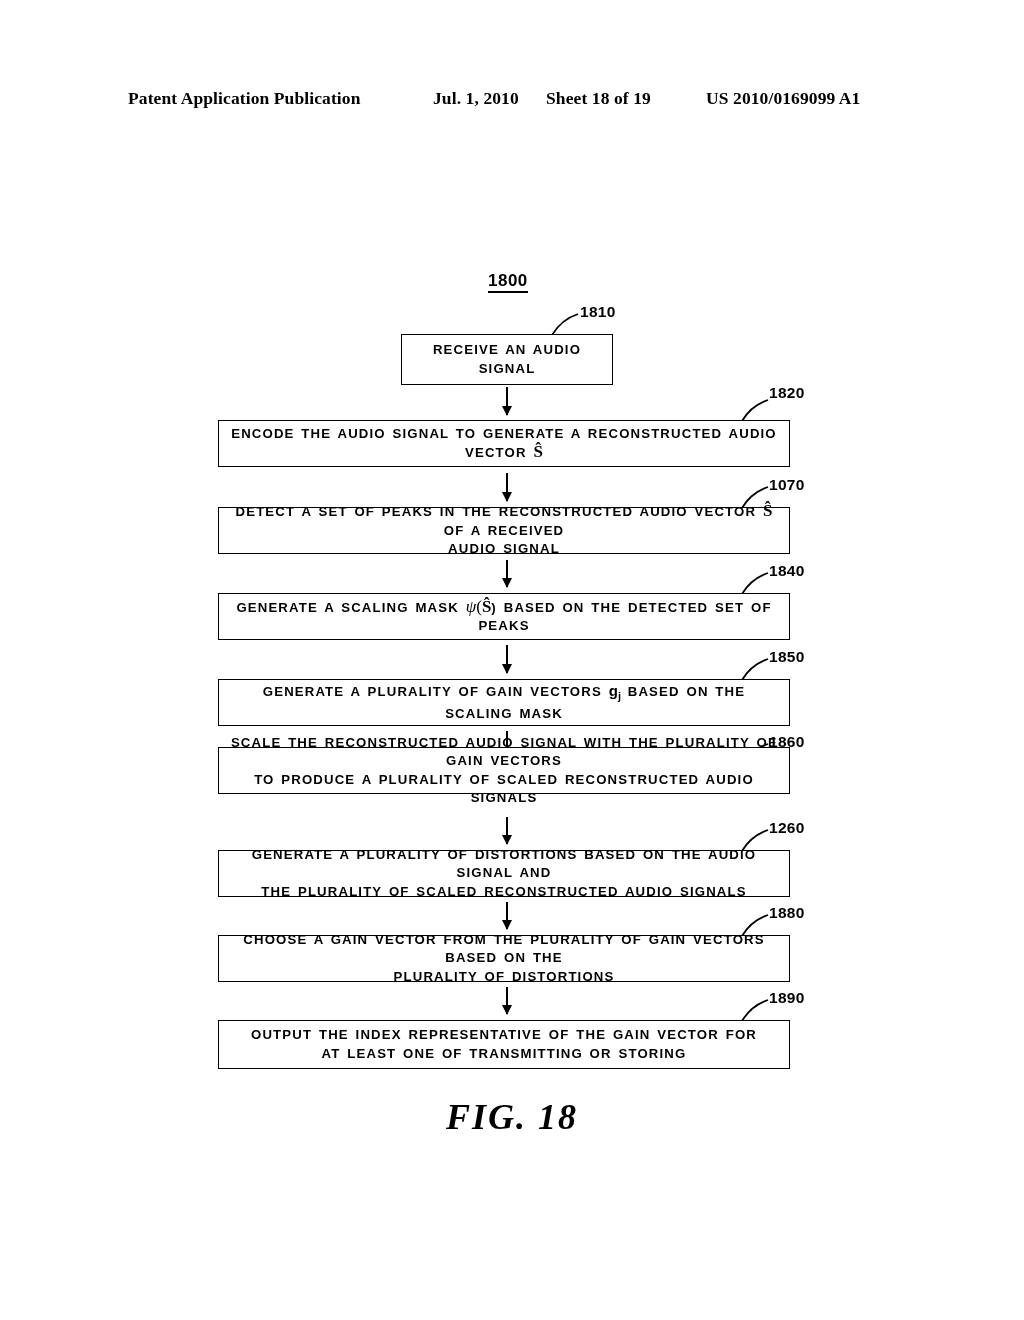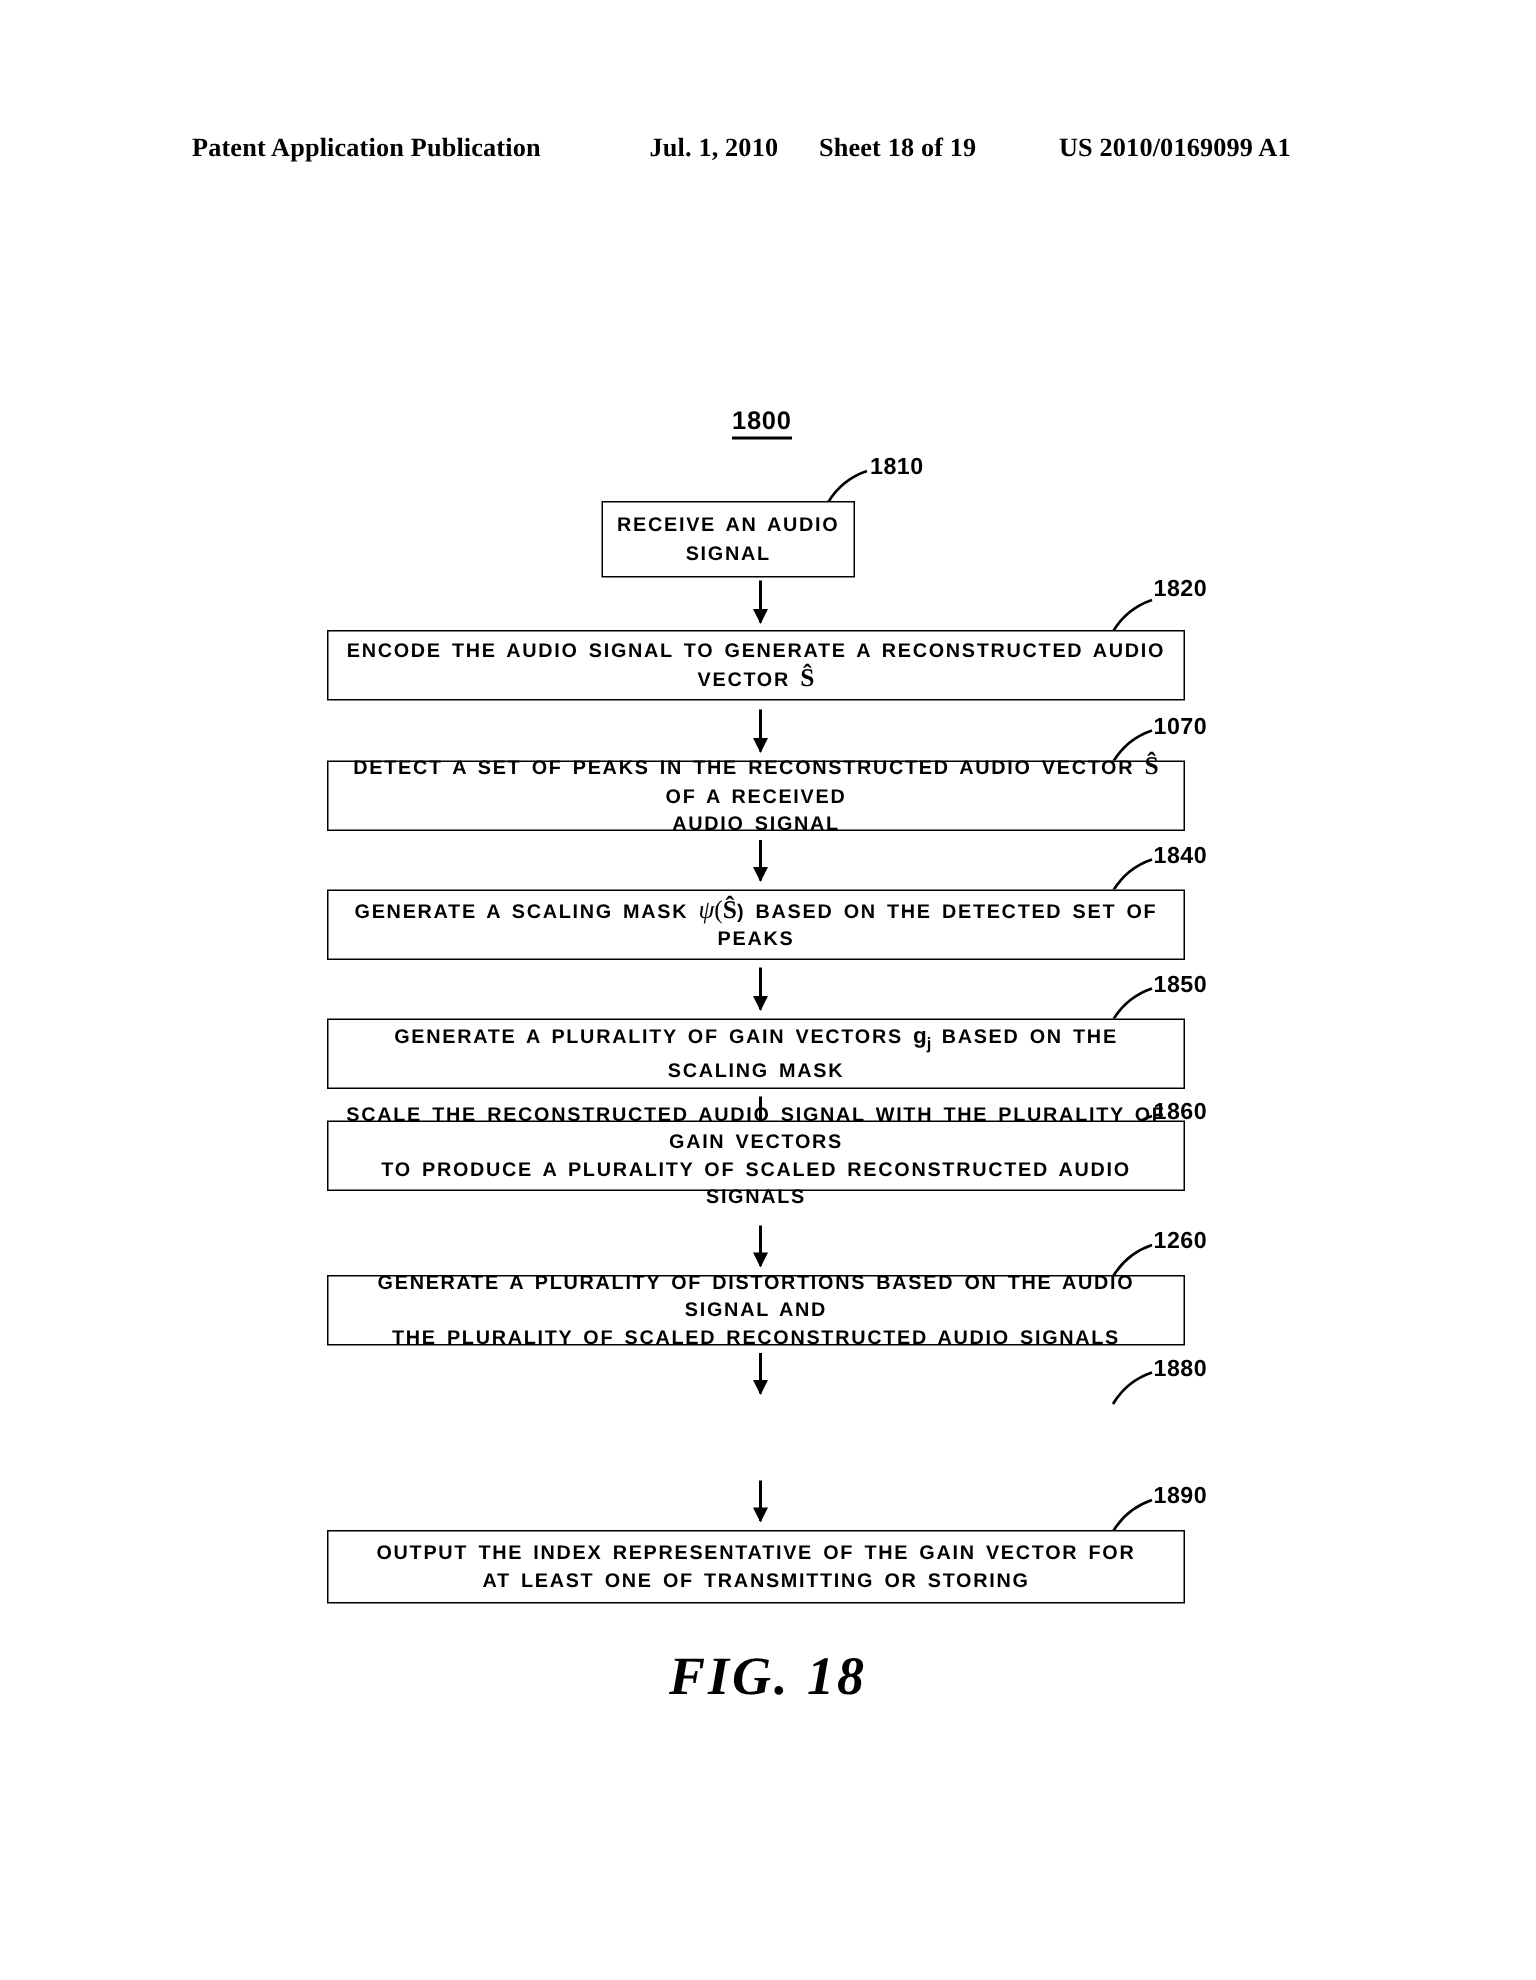--- a/index.html
+++ b/index.html
@@ -197,21 +197,21 @@
 
   <div class="arrow" style="top:387px; height:28px;"></div>
   <div class="arrow" style="top:473px; height:28px;"></div>
   <div class="arrow" style="top:560px; height:27px;"></div>
   <div class="arrow" style="top:645px; height:28px;"></div>
   <div class="arrow" style="top:731px; height:27px;"></div>
   <div class="arrow" style="top:817px; height:27px;"></div>
   <div class="arrow" style="top:902px; height:27px;"></div>
   <div class="arrow" style="top:987px; height:27px;"></div>
 
-  <div class="node" style="left:401px; top:334px; width:169px; height:51px;">
+  <div class="node" style="left:401px; top:334px; width:212px; height:51px;">
     <span class="node-inner">RECEIVE AN AUDIO SIGNAL</span>
   </div>
 
   <div class="node" style="left:218px; top:420px; width:572px; height:47px;">
     <span class="node-inner"><span>ENCODE THE AUDIO SIGNAL TO GENERATE A RECONSTRUCTED AUDIO VECTOR </span><span class="hat">Ŝ</span></span>
   </div>
 
   <div class="node" style="left:218px; top:507px; width:572px; height:47px;">
     <span class="node-inner"><span>DETECT A SET OF PEAKS IN THE RECONSTRUCTED AUDIO VECTOR </span><span class="hat">Ŝ</span><span> OF A RECEIVED</span><br><span>AUDIO SIGNAL</span></span>
   </div>
@@ -225,20 +225,23 @@
   </div>
 
   <div class="node" style="left:218px; top:747px; width:572px; height:47px;">
     <span class="node-inner"><span>SCALE THE RECONSTRUCTED AUDIO SIGNAL WITH THE PLURALITY OF GAIN VECTORS</span><br><span>TO PRODUCE A PLURALITY OF SCALED RECONSTRUCTED AUDIO SIGNALS</span></span>
   </div>
 
   <div class="node" style="left:218px; top:850px; width:572px; height:47px;">
     <span class="node-inner"><span>GENERATE A PLURALITY OF DISTORTIONS BASED ON THE AUDIO SIGNAL AND</span><br><span>THE PLURALITY OF SCALED RECONSTRUCTED AUDIO SIGNALS</span></span>
   </div>
 
+  <div class="node" style="left:218px; top:935px; width:572px; height:47px;">
+    <span class="node-inner"><span>CHOOSE A GAIN VECTOR FROM THE PLURALITY OF GAIN VECTORS BASED ON THE</span><br><span>PLURALITY OF DISTORTIONS</span></span>
+  </div>
 
   <div class="node" style="left:218px; top:1020px; width:572px; height:49px;">
     <span class="node-inner"><span>OUTPUT THE INDEX REPRESENTATIVE OF THE GAIN VECTOR FOR</span><br><span>AT LEAST ONE OF TRANSMITTING OR STORING</span></span>
   </div>
 
 </div>
 
 <div class="fig-caption">FIG. 18</div>
 
 </body></html>

